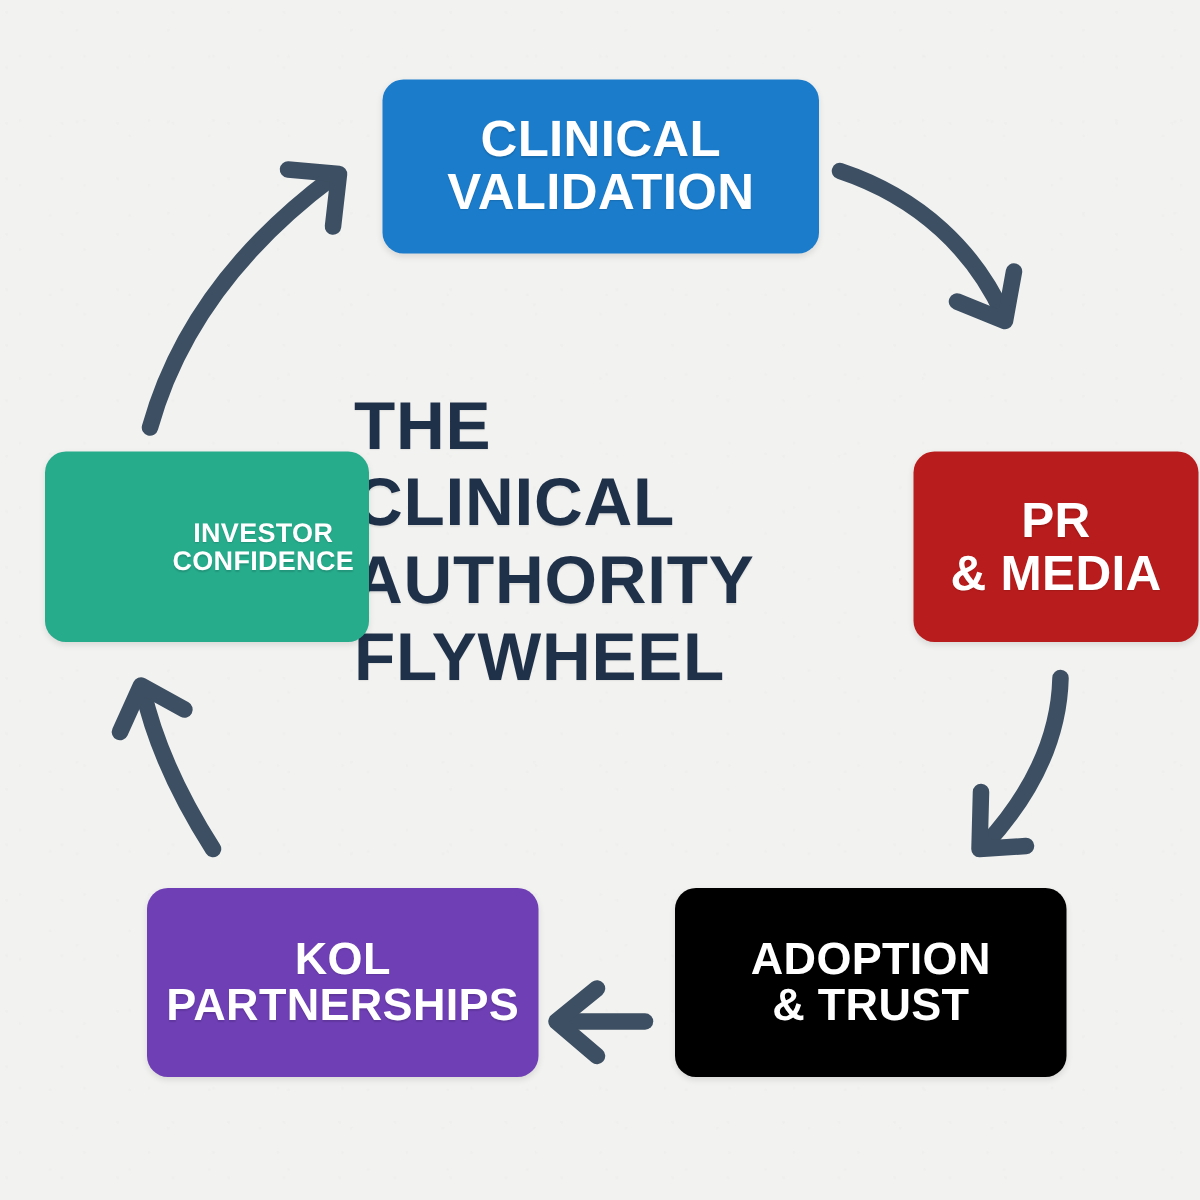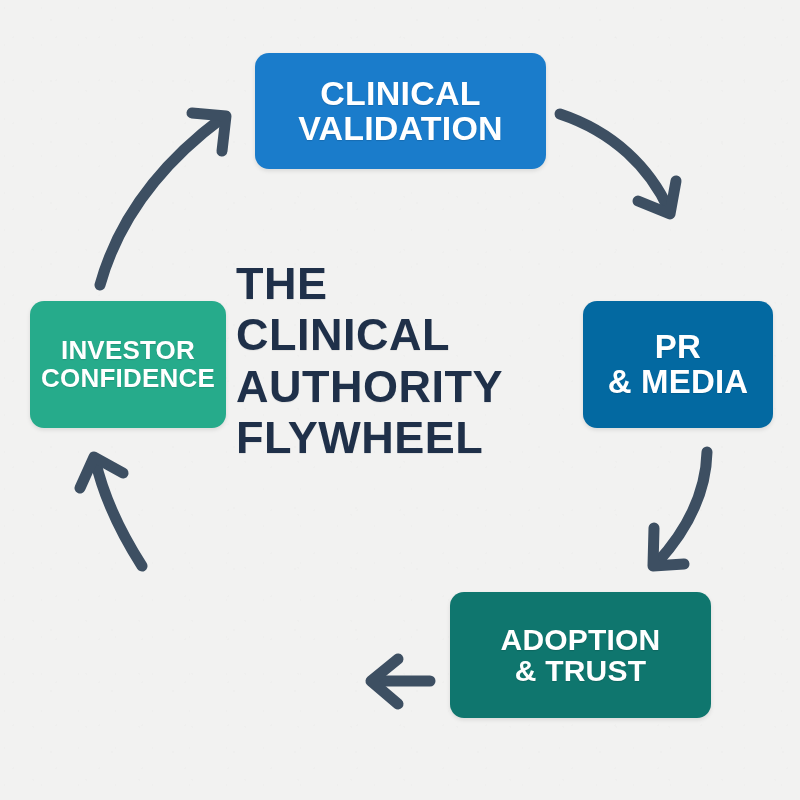--- a/index.html
+++ b/index.html
@@ -64,22 +64,23 @@
   }
   #node-adoption-trust {
     left: 450px; top: 592px; width: 261px; height: 126px;
     font-size: 30px;
   }
   #node-kol-partnerships {
     left: 98px; top: 592px; width: 261px; height: 126px;
     font-size: 30px;
   }
   #node-investor-confidence {
-    left: 30px; top: 301px; width: 196px; height: 127px;
-    font-size: 26px;
+    left: 30px; top: 301px; width: 216px; height: 127px;
+    font-size: 18px;
+    justify-content: flex-end;
   }
 
   #center-title {
     position: absolute;
     left: 236px;
     top: 258px;
     width: 330px;
     text-align: left;
     color: #1f3049;
     font-weight: 700;
@@ -141,29 +142,33 @@
   <div id="center-title">THE
 CLINICAL
 AUTHORITY
 FLYWHEEL</div>
 
   <div class="node" id="node-clinical-validation" style="background-color:#1a7ccb;">
     <span class="label">CLINICAL
 VALIDATION</span>
   </div>
 
-  <div class="node" id="node-pr-media" style="background-color:#0369a1;">
+  <div class="node" id="node-pr-media" style="background-color:#b91c1c;margin-left:26px;">
     <span class="label">PR
 &amp; MEDIA</span>
   </div>
 
-  <div class="node" id="node-adoption-trust" style="background-color:#0f766e;">
+  <div class="node" id="node-adoption-trust" style="background-color:#000000;">
     <span class="label">ADOPTION
 &amp; TRUST</span>
   </div>
 
+  <div class="node" id="node-kol-partnerships" style="background-color:#6f3fb5;">
+    <span class="label">KOL
+PARTNERSHIPS</span>
+  </div>
 
   <div class="node" id="node-investor-confidence" style="background-color:#26ab8b;">
     <span class="label">INVESTOR
 CONFIDENCE</span>
   </div>
 
 </div>
 
 </body></html>

